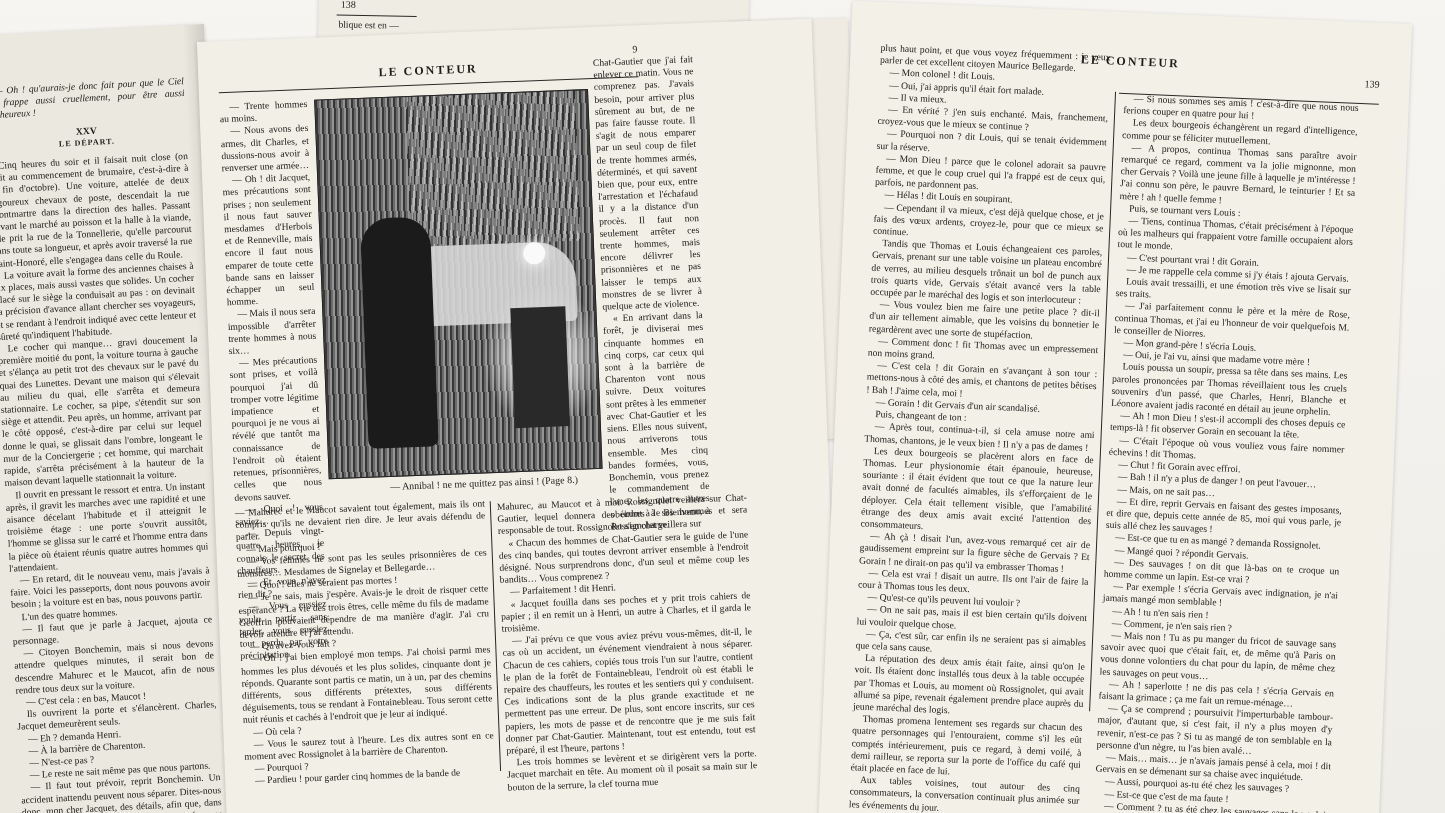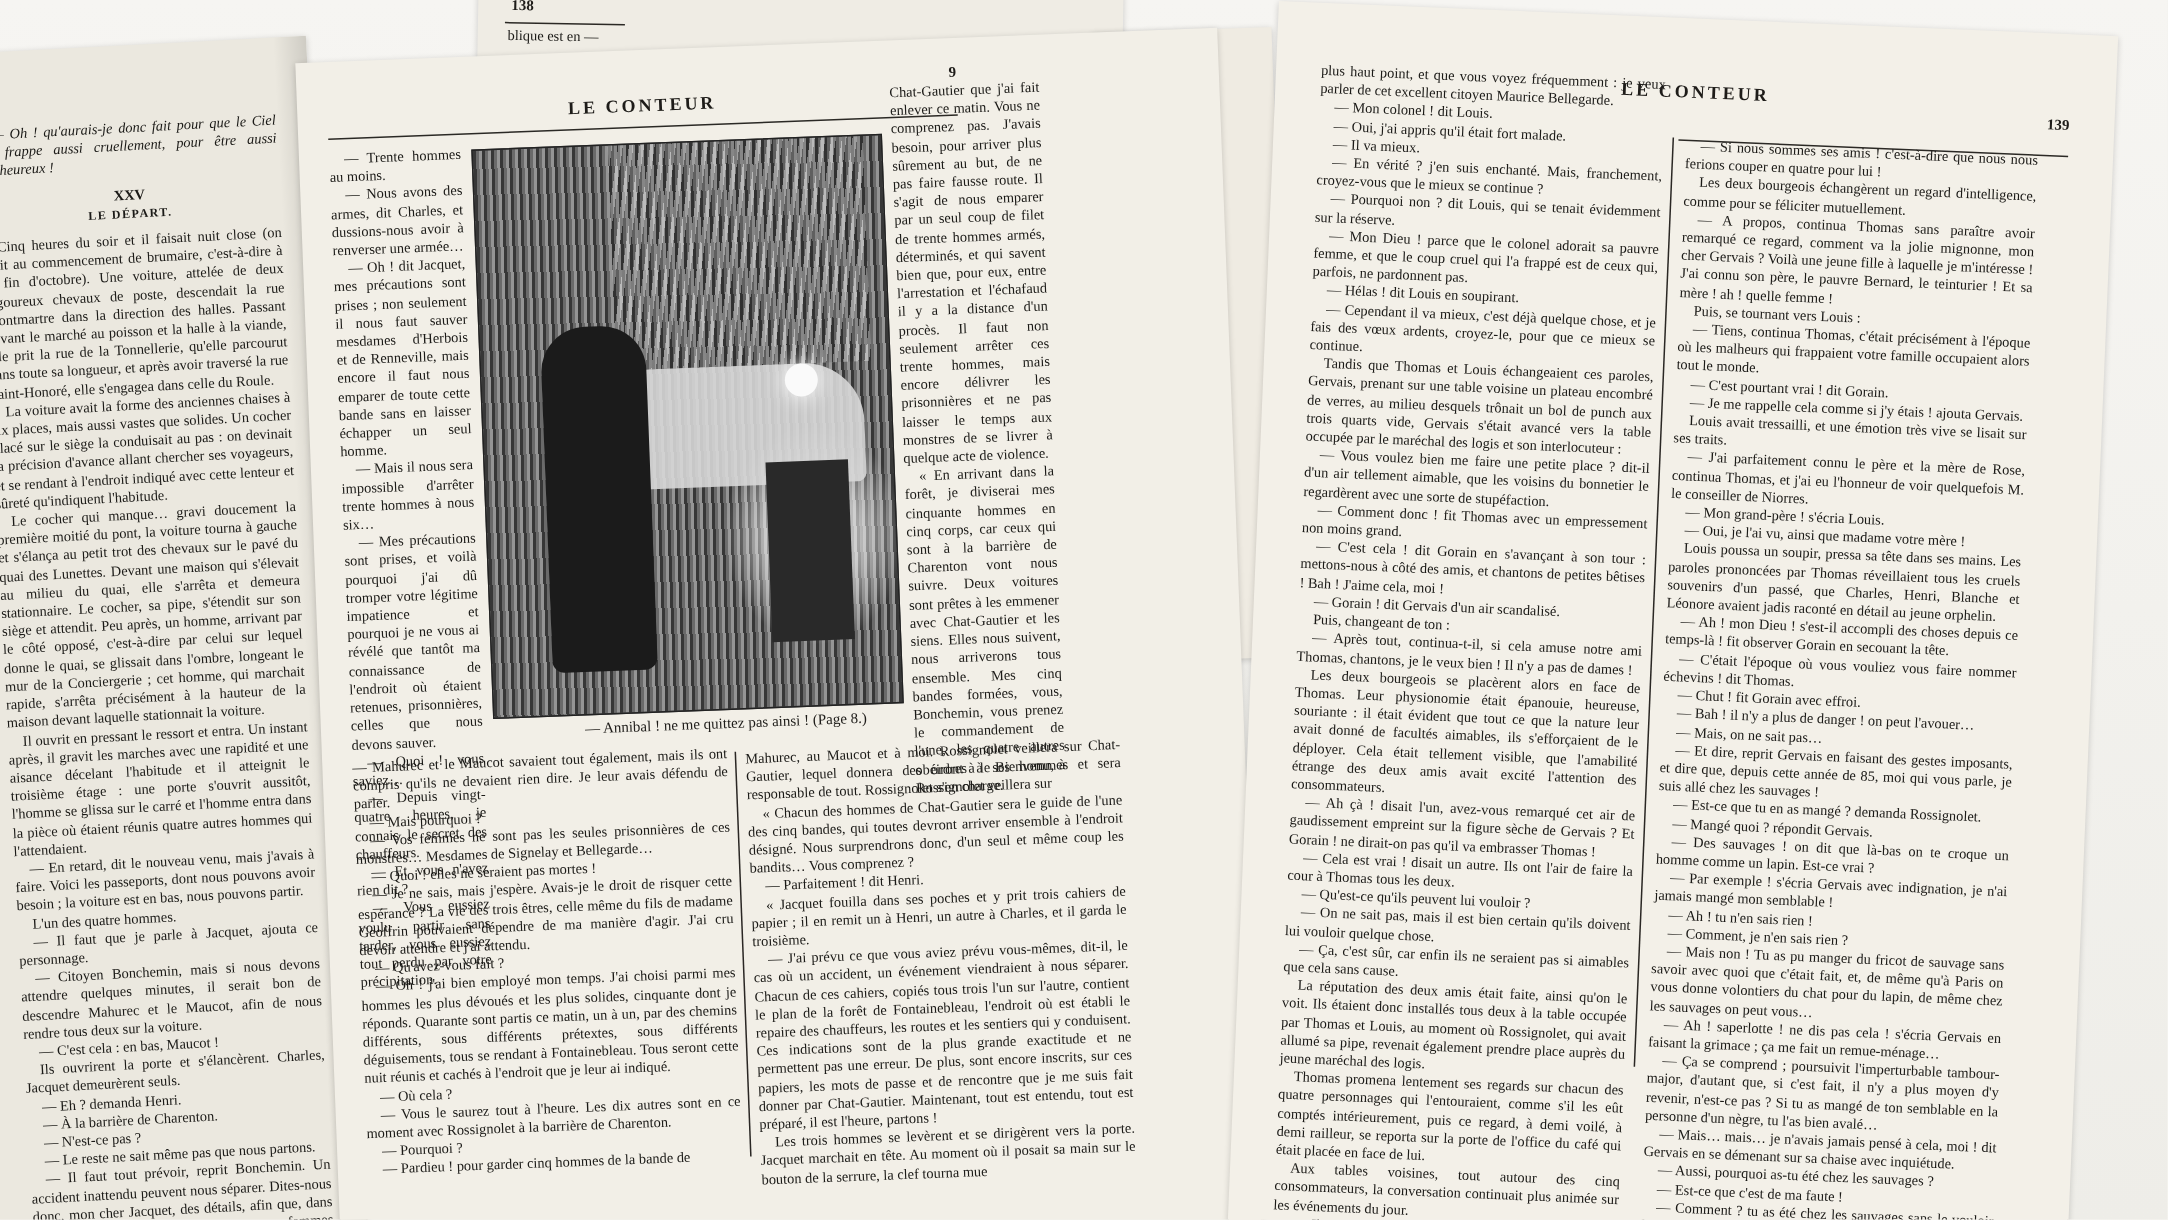--- a/index.html
+++ b/index.html
@@ -17,21 +17,21 @@
   .page .txt {
     font-size: 9.6px; line-height: 12.2px; text-align: justify;
     font-family: "Liberation Serif", serif; color: #1b1a17;
   }
   .page .txt p { margin: 0; text-indent: 10px; }
   .hdr {
     font-family: "Liberation Serif", serif; font-weight: bold; letter-spacing: 2px;
     font-size: 12px; text-align: center;
   }
   .rule { border-top: 1.4px solid #2b2925; }
-  .pgnum { font-family: "Liberation Serif", serif; font-weight: bold; font-size: 10px; }
+  .pgnum { font-family: "Liberation Serif", serif; font-weight: normal; font-size: 10px; }
 
   
   #page-back { left: 318px; top: -8px; width: 430px; height: 120px; transform: rotate(1deg); background: #efece4; }
   #page-mid  { left: 735px; top: 20px; width: 120px; height: 420px; transform: rotate(-2deg); background: #efebe2; }
 
   
   #page-left { left: -30px; top: 30px; width: 255px; height: 800px; transform: rotate(-3deg); background: #ebe8df; }
   #page-left .col { position: absolute; left: 32px; top: 50px; width: 200px; }
   #page-left .gutter { position: absolute; right: 0; top: 0; width: 22px; height: 100%; background: linear-gradient(90deg, rgba(0,0,0,0) 0%, rgba(0,0,0,0.12) 100%); }
 

